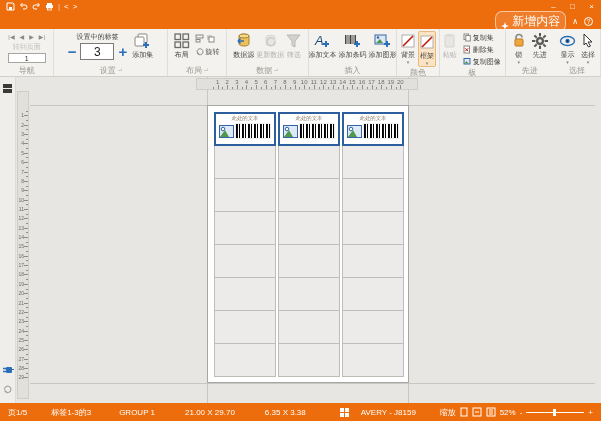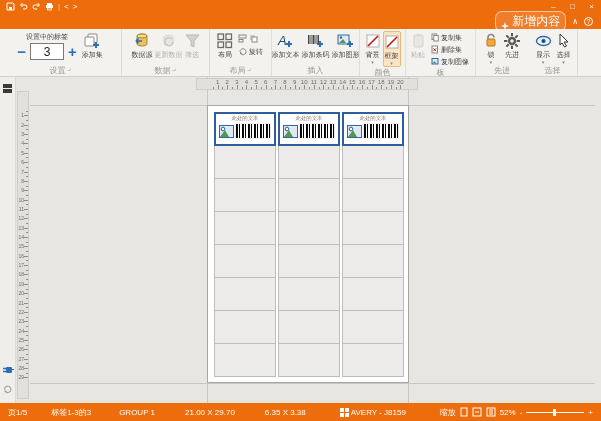--- a/index.html
+++ b/index.html
@@ -137,20 +137,37 @@
           </svg>
         <span>新增内容</span>
       </span>
       <span class="chev-up">∧</span>
       <span class="help-circ">?</span>
     </div>
   </div>
 
   <div class="ribbon">
 
+    <div class="rgroup" style="width:58px">
+      <div class="rgroup-content">
+        <div class="nav-col">
+          <div class="nav-arrows">
+            <span>|◀</span>
+            <span>◀</span>
+            <span>▶</span>
+            <span>▶|</span>
+          </div>
+          <div class="goto-label">转到页面</div>
+          <div class="page-input">1</div>
+        </div>
+      </div>
+      <div class="rgroup-label">
+          <span>导航</span>
+        </div>
+    </div>
 
     <div class="rgroup" style="width:122px">
       <div class="rgroup-content" style="gap:4px">
         <div class="set-col">
           <div class="set-title">设置中的标签</div>
           <div class="set-controls">
             <span class="btn-minus">−</span>
             <span class="count-box">3</span>
             <span class="btn-plus">+</span>
           </div>
@@ -165,56 +182,20 @@
             </span>
           <span class="rlabel">添加集</span>
         </div>
       </div>
       <div class="rgroup-label">
           <span>设置</span>
           <span class="exp">⌐</span>
         </div>
     </div>
 
-    <div class="rgroup" style="width:88px">
-      <div class="rgroup-content">
-        <div class="rbtn-big">
-          <span class="ric">
-              <svg width="16" height="16" viewBox="0 0 16 16">
-                <path d="M3 3c0-1.1 2.2-2 5-2s5 .9 5 2v8c0 1.1-2.2 2-5 2s-5-.9-5-2z" fill="#eec05a" stroke="#a8842e"></path>
-                <ellipse cx="8" cy="3" rx="5" ry="2" fill="#f6d98a" stroke="#a8842e"></ellipse>
-                <path d="M8 8H2m0 0 2.5-2.5M2 8l2.5 2.5" stroke="#2b6fb8" stroke-width="1.6" fill="none"></path>
-              </svg>
-            </span>
-          <span class="rlabel">数据源</span>
-        </div>
-        <div class="rbtn-big disabled">
-          <span class="ric">
-              <svg width="15" height="15" viewBox="0 0 15 15">
-                <path d="M3 4c0-1 2-1.7 4.5-1.7S12 3 12 4v7c0 1-2 1.7-4.5 1.7S3 12 3 11z" fill="#d8d6d2" stroke="#a8a6a2"></path>
-                <path d="M11 6a4 4 0 1 0 1 3" fill="none" stroke="#8a8884" stroke-width="1.4"></path>
-              </svg>
-            </span>
-          <span class="rlabel">更新数据</span>
-        </div>
-        <div class="rbtn-big disabled">
-          <span class="ric">
-              <svg width="15" height="15" viewBox="0 0 15 15">
-                <path d="M1 2h13L9 8v6l-3-1.5V8z" fill="#9aa4b0" stroke="#5a646e"></path>
-              </svg>
-            </span>
-          <span class="rlabel">筛选</span>
-        </div>
-      </div>
-      <div class="rgroup-label">
-          <span>数据</span>
-          <span class="exp">⌐</span>
-        </div>
-    </div>
-
     <div class="rgroup" style="width:62px">
       <div class="rgroup-content" style="gap:2px">
         <div class="rbtn-big">
           <span class="ric">
               <svg width="16" height="16" viewBox="0 0 16 16">
                 <g fill="none" stroke="#6d6b67" stroke-width="1.3">
                   <rect x="1" y="1" width="5.5" height="5.5"></rect>
                   <rect x="9" y="1" width="5.5" height="5.5"></rect>
                   <rect x="1" y="9" width="5.5" height="5.5"></rect>
                   <rect x="9" y="9" width="5.5" height="5.5"></rect>
@@ -238,20 +219,56 @@
             <svg width="9" height="9" viewBox="0 0 9 9">
                 <path d="M2 5a3 3 0 1 1 1 2" fill="none" stroke="#8a8884"></path>
                 <path d="M2 7V4.5L4.5 7z" fill="#8a8884"></path>
               </svg>
             <span>旋转</span>
           </div>
         </div>
       </div>
       <div class="rgroup-label">
           <span>布局</span>
+          <span class="exp">⌐</span>
+        </div>
+    </div>
+
+    <div class="rgroup" style="width:88px">
+      <div class="rgroup-content">
+        <div class="rbtn-big">
+          <span class="ric">
+              <svg width="16" height="16" viewBox="0 0 16 16">
+                <path d="M3 3c0-1.1 2.2-2 5-2s5 .9 5 2v8c0 1.1-2.2 2-5 2s-5-.9-5-2z" fill="#eec05a" stroke="#a8842e"></path>
+                <ellipse cx="8" cy="3" rx="5" ry="2" fill="#f6d98a" stroke="#a8842e"></ellipse>
+                <path d="M8 8H2m0 0 2.5-2.5M2 8l2.5 2.5" stroke="#2b6fb8" stroke-width="1.6" fill="none"></path>
+              </svg>
+            </span>
+          <span class="rlabel">数据源</span>
+        </div>
+        <div class="rbtn-big disabled">
+          <span class="ric">
+              <svg width="15" height="15" viewBox="0 0 15 15">
+                <path d="M3 4c0-1 2-1.7 4.5-1.7S12 3 12 4v7c0 1-2 1.7-4.5 1.7S3 12 3 11z" fill="#d8d6d2" stroke="#a8a6a2"></path>
+                <path d="M11 6a4 4 0 1 0 1 3" fill="none" stroke="#8a8884" stroke-width="1.4"></path>
+              </svg>
+            </span>
+          <span class="rlabel">更新数据</span>
+        </div>
+        <div class="rbtn-big disabled">
+          <span class="ric">
+              <svg width="15" height="15" viewBox="0 0 15 15">
+                <path d="M1 2h13L9 8v6l-3-1.5V8z" fill="#9aa4b0" stroke="#5a646e"></path>
+              </svg>
+            </span>
+          <span class="rlabel">筛选</span>
+        </div>
+      </div>
+      <div class="rgroup-label">
+          <span>数据</span>
           <span class="exp">⌐</span>
         </div>
     </div>
 
     <div class="rgroup" style="width:88px">
       <div class="rgroup-content">
         <div class="rbtn-big">
           <span class="ric">
               <svg width="17" height="16" viewBox="0 0 17 16">
                 <text x="1" y="12" font-size="13" font-style="italic" fill="#1f4e79" font-family="inherit">A</text>
@@ -677,21 +694,21 @@
         </div>
     </div>
   </div>
 
   <div class="statusbar">
     <span class="sb-item" style="margin-left:8px">页1/5</span>
     <span class="sb-item" style="margin-left:24px">标签1-3的3</span>
     <span class="sb-item" style="margin-left:28px">GROUP 1</span>
     <span class="sb-item" style="margin-left:30px">21.00 X 29.70</span>
     <span class="sb-item" style="margin-left:30px">6.35 X 3.38</span>
-    <span class="sb-item" style="margin-left:34px;display:inline-flex;align-items:flex-end;gap:2px">
+    <span class="sb-item" style="margin-left:34px;display:inline-flex;align-items:flex-end;gap:12px">
       <svg width="9" height="9" viewBox="0 0 9 9">
           <g fill="#fff">
             <rect x="0" y="0" width="4" height="4"></rect>
             <rect x="5" y="0" width="4" height="4"></rect>
             <rect x="0" y="5" width="4" height="4"></rect>
             <rect x="5" y="5" width="4" height="4"></rect>
           </g>
         </svg>
       <span>AVERY - J8159</span>
     </span>

